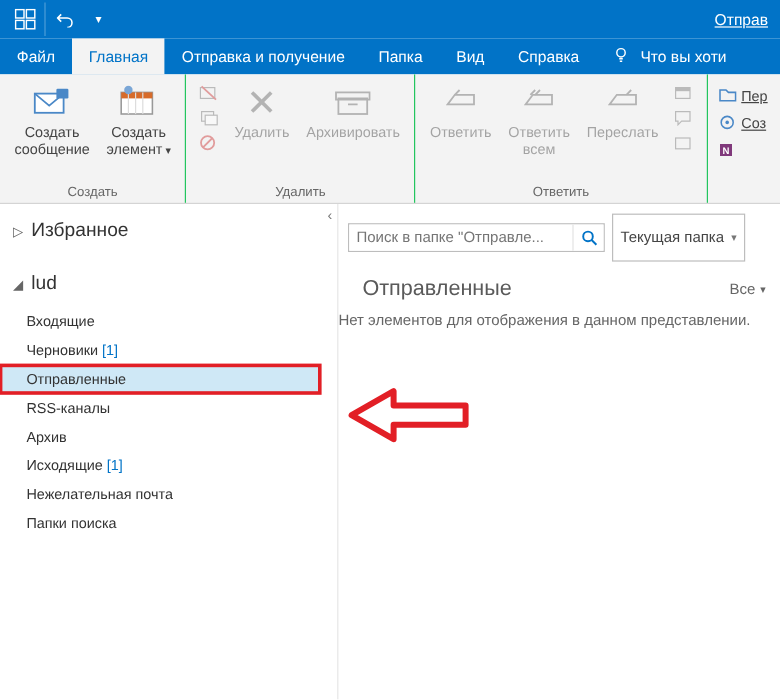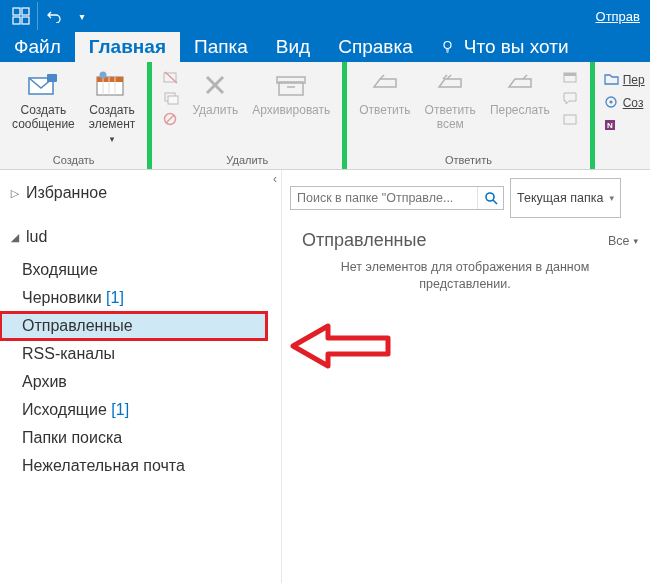--- a/index.html
+++ b/index.html
@@ -6,59 +6,59 @@
     body { width: 650px; height: 583px; overflow: hidden; background: #fff; font-size: 13px; color: #333; }
 
     
     .titlebar { height: 32px; background: #0173c7; display: flex; align-items: center; padding: 0 4px; color: #fff; }
     .tb-btn { width: 28px; height: 28px; display: flex; align-items: center; justify-content: center; color: #fff; }
     .tb-btn.app { width: 34px; border-right: 1px solid rgba(255,255,255,.3); margin-right: 2px; }
     .tb-title { flex: 1; text-align: right; padding-right: 6px; font-size: 13px; text-decoration: underline; }
 
     
     .tabs { height: 30px; background: #0173c7; display: flex; align-items: stretch; }
-    .tab { padding: 0 14px; display: flex; align-items: center; color: #fff; font-size: 19px; cursor: pointer; }
-    .tab.active { background: #f3f3f3; color: #0173c7; font-weight: bold; }
+    .tab { padding: 0 14px; display: flex; align-items: center; color: #fff; font-size: 13px; cursor: pointer; }
+    .tab.active { background: #f3f3f3; color: #0173c7; }
     .tab.tell { gap: 10px; }
 
     
     .ribbon { background: #f3f3f3; border-bottom: 1px solid #d4d4d4; display: flex; height: 108px; }
-    .group { border-right: 5px solid #22c55e; padding: 4px 8px 0; display: flex; flex-direction: column; }
+    .group { border-right: 1px solid #22c55e; padding: 4px 8px 0; display: flex; flex-direction: column; }
     .group-body { flex: 1; display: flex; align-items: flex-start; gap: 6px; }
     .group-label { text-align: center; font-size: 11px; color: #666; padding: 2px 0 3px; }
     .rbtn { display: flex; flex-direction: column; align-items: center; gap: 2px; padding: 2px 4px; cursor: pointer; color: #444; }
     .rbtn-icon { width: 34px; height: 34px; display: flex; align-items: center; justify-content: center; }
     .rbtn-label { font-size: 12px; text-align: center; line-height: 1.15; }
     .rbtn.disabled { opacity: .45; cursor: default; }
     .mini-col { display: flex; flex-direction: column; gap: 3px; padding-top: 2px; }
     .mini { width: 22px; height: 18px; display: flex; align-items: center; justify-content: center; opacity: .45; }
     .side-col { display: flex; flex-direction: column; gap: 3px; padding-top: 4px; font-size: 12px; color: #444; text-decoration: underline; }
     .side-row { display: flex; align-items: center; gap: 4px; height: 20px; }
 
     
     .content { display: flex; height: calc(583px - 32px - 30px - 108px); }
     .nav { width: 282px; border-right: 1px solid #e7e7e7; position: relative; padding-top: 10px; }
     .nav-h { display: flex; align-items: center; gap: 6px; padding: 4px 10px; font-size: 16px; color: #333; }
     .nav-h .tri { width: 10px; text-align: center; color: #666; font-size: 11px; }
     .nav-collapse { position: absolute; top: 2px; right: -1px; font-size: 12px; color: #777; width: 14px; text-align: center; cursor: pointer; }
     .nav-acct { margin-top: 18px; }
     .folders { margin-top: 6px; }
-    .folder { padding: 5px 0 5px 22px; font-size: 16px; color: #333; cursor: pointer; }
+    .folder { padding: 5px 0 5px 22px; font-size: 12px; color: #333; cursor: pointer; }
     .folder .count { color: #0173c7; }
     .folder.selected { background: #cfe8f6; outline: 3px solid #e21f26; outline-offset: -2px; margin-right: 14px; }
     .main { flex: 1; display: flex; flex-direction: column; }
     .searchbar { display: flex; gap: 6px; padding: 8px 8px 6px; align-items: center; }
     .searchbox { flex: 0 0 214px; height: 24px; border: 1px solid #bdbdbd; display: flex; align-items: center; overflow: hidden; }
     .searchbox input { flex: 1; border: none; outline: none; font-size: 12.5px; padding: 0 6px; color: #555; height: 100%; }
     .s-icon { width: 26px; height: 100%; display: flex; align-items: center; justify-content: center; background: #fff; border-left: 1px solid #e3e3e3; }
     .scope { height: 40px; border: 1px solid #bdbdbd; padding: 0 6px; display: flex; align-items: center; gap: 6px; font-size: 12.5px; color: #444; cursor: pointer; }
     .list-h { display: flex; align-items: center; justify-content: space-between; padding: 6px 12px 4px 20px; color: #666; }
     .list-h h2 { font-weight: 400; font-size: 18px; color: #5a5a5a; }
     .filter { font-size: 12.5px; display: flex; align-items: center; gap: 4px; cursor: pointer; }
-    .empty { padding: 4px 18px 0 0; text-align: center; font-size: 12.5px; color: #666; line-height: 1.35; margin-left: 16px; }
+    .empty { padding: 4px 18px 0 0; text-align: left; font-size: 12.5px; color: #666; line-height: 1.35; }
 
     
     .arrow-anno { position: absolute; left: 288px; top: 316px; pointer-events: none; }
   </style>
 </head>
 <body>
 
 <div class="titlebar">
   <div class="tb-btn app">
     <svg width="18" height="18" viewBox="0 0 18 18">
@@ -73,20 +73,21 @@
         <path d="M4 3 L1 6 L4 9 M1 6 H9 a4 4 0 0 1 0 8" fill="none" stroke="#fff" stroke-width="1.3"></path>
       </svg>
   </div>
   <div class="tb-btn" style="font-size:10px;">▾</div>
   <div class="tb-title">Отправ</div>
 </div>
 
 <div class="tabs">
   <div class="tab">Файл</div>
   <div class="tab active">Главная</div>
+  <div class="tab">Отправка и получение</div>
   <div class="tab">Папка</div>
   <div class="tab">Вид</div>
   <div class="tab">Справка</div>
   <div class="tab tell">
     <span>
       <svg width="13" height="13" viewBox="0 0 13 13">
           <circle cx="6.5" cy="5" r="3.5" fill="none" stroke="#fff" stroke-width="1.2"></circle>
           <line x1="5" y1="10" x2="8" y2="10" stroke="#fff" stroke-width="1.2"></line>
           <line x1="5.5" y1="12" x2="7.5" y2="12" stroke="#fff" stroke-width="1.2"></line>
         </svg>
@@ -260,22 +261,22 @@
       <span class="tri">◢</span>
       <span>lud</span>
     </div>
     <div class="folders">
       <div class="folder"><span>Входящие</span></div>
       <div class="folder"><span>Черновики</span> <span class="count">[<span>1</span>]</span></div>
       <div class="folder selected"><span>Отправленные</span></div>
       <div class="folder"><span>RSS-каналы</span></div>
       <div class="folder"><span>Архив</span></div>
       <div class="folder"><span>Исходящие</span> <span class="count">[<span>1</span>]</span></div>
+      <div class="folder"><span>Нежелательная почта</span></div>
       <div class="folder"><span>Папки поиска</span></div>
-      <div class="folder"><span>Нежелательная почта</span></div>
     </div>
   </div>
 
   <div class="main">
     <div class="searchbar">
       <div class="searchbox">
         <input type="text" placeholder="Поиск в папке &quot;Отправле..." style="">
         <span class="s-icon">
           <svg width="14" height="14" viewBox="0 0 14 14">
               <circle cx="6" cy="6" r="4" fill="none" stroke="#0173c7" stroke-width="1.6"></circle>

